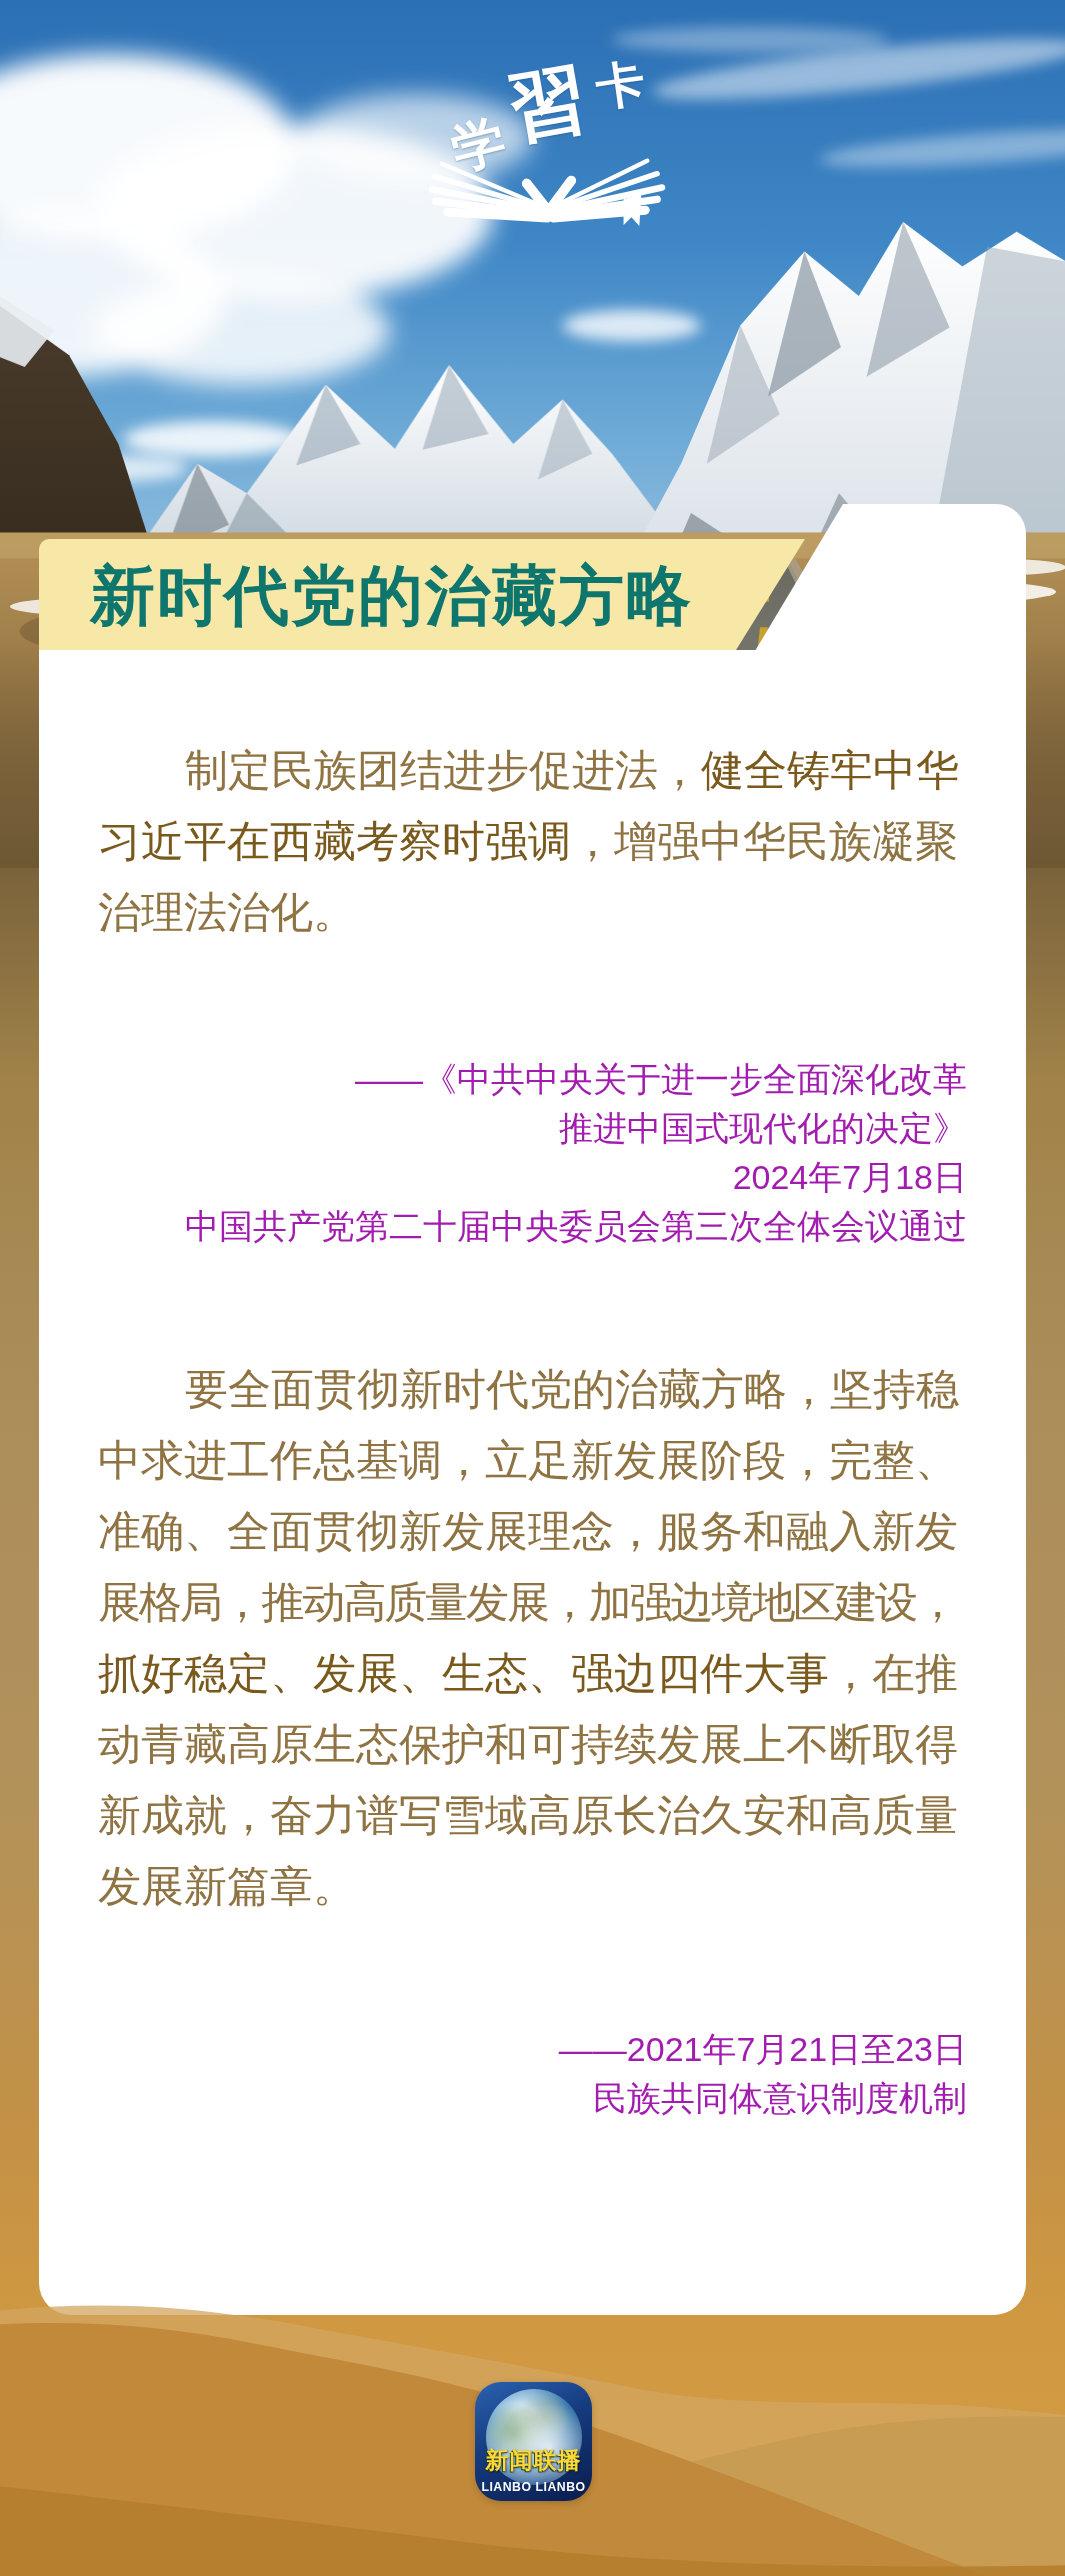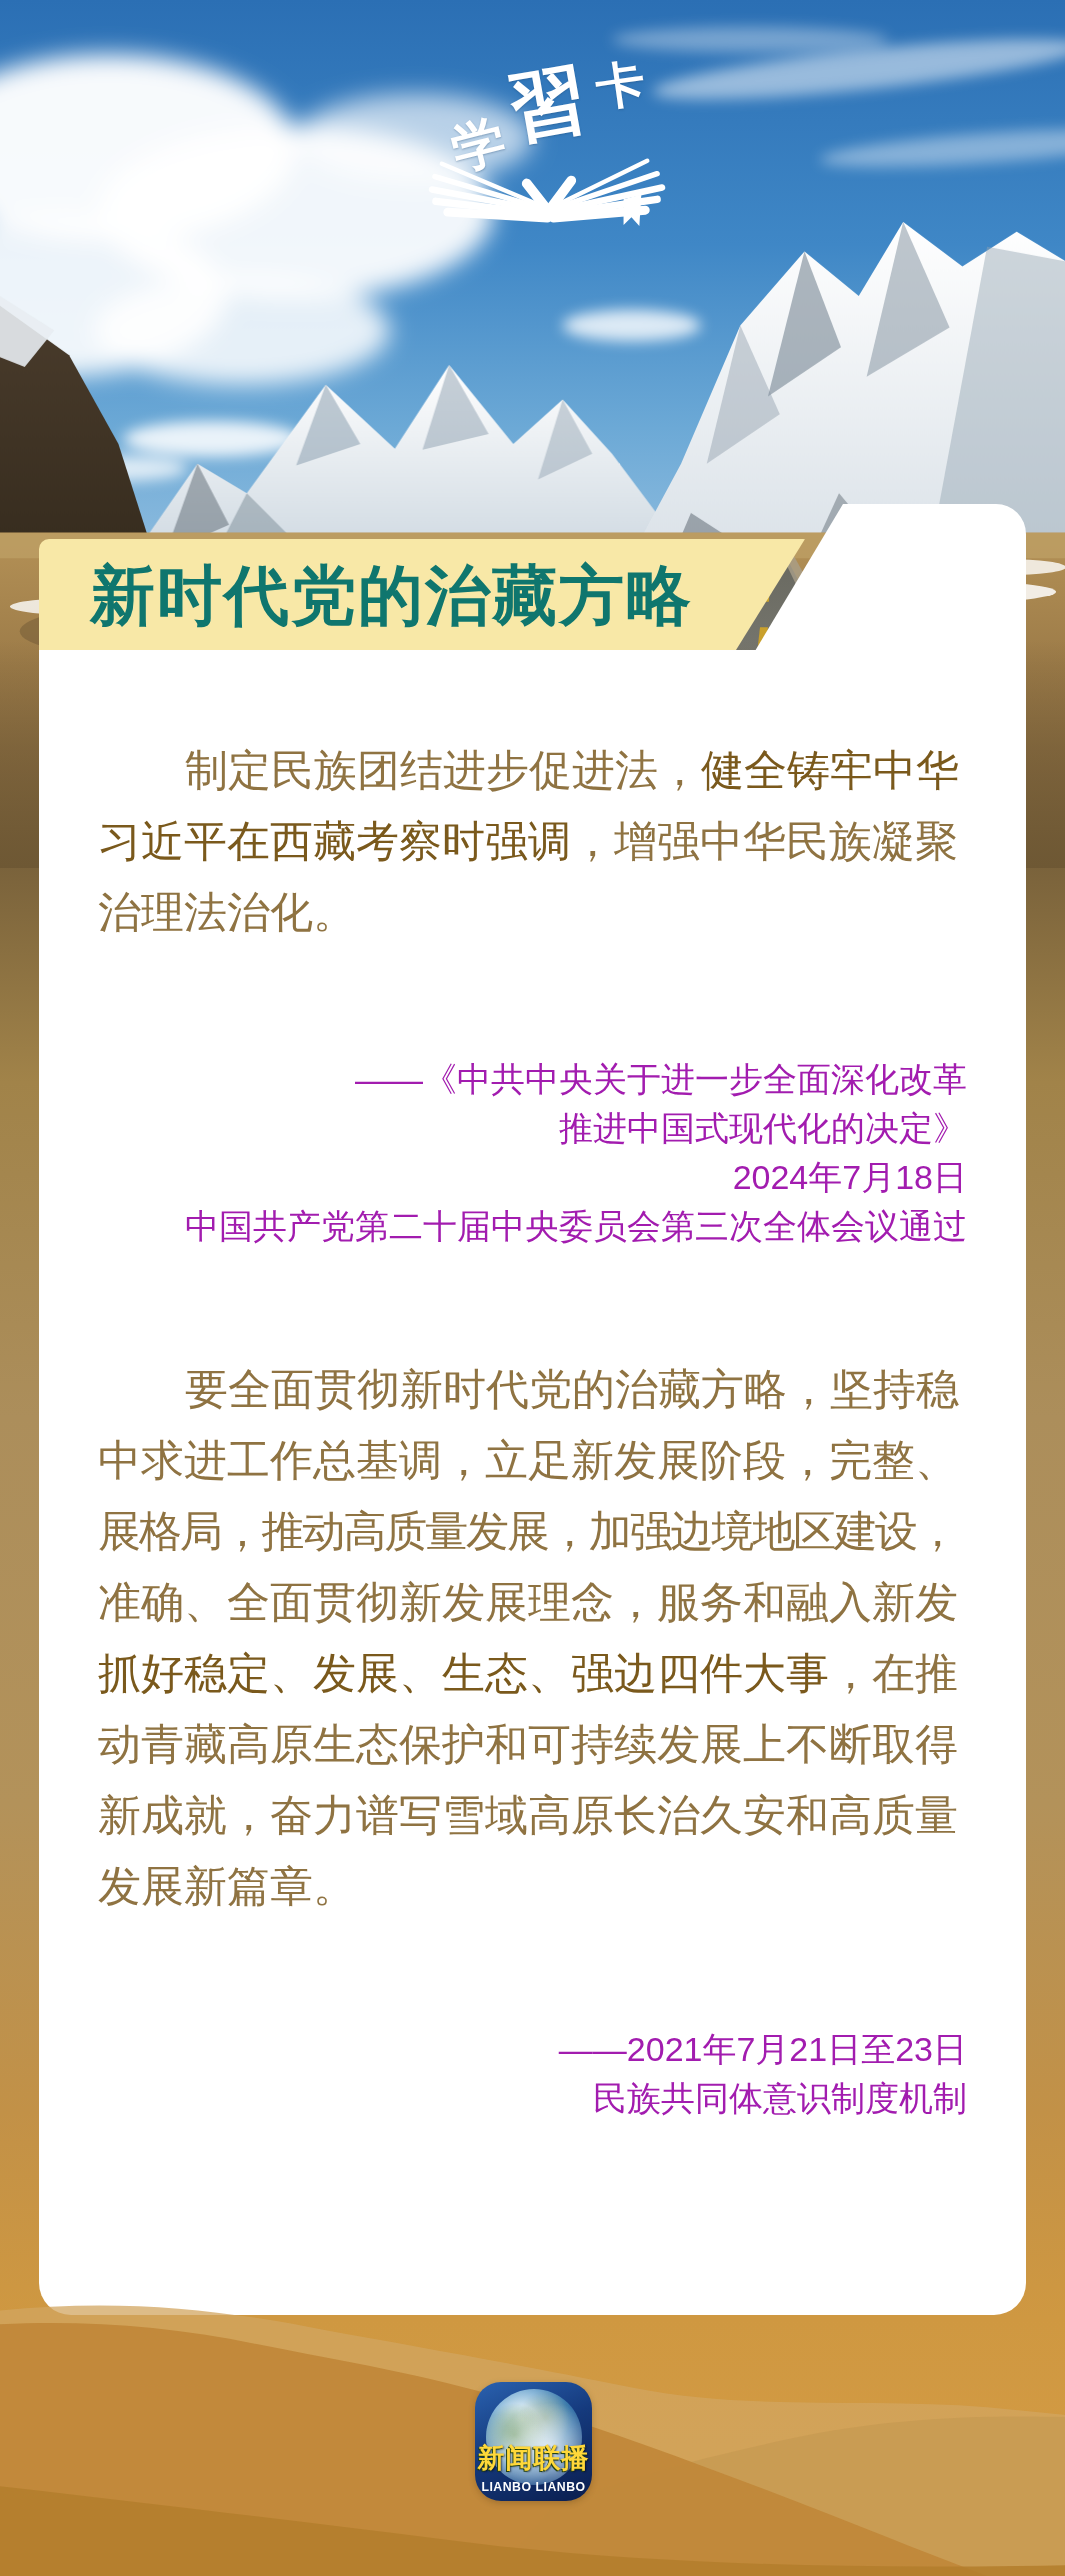--- a/index.html
+++ b/index.html
@@ -57,21 +57,21 @@
   .globe{position:absolute;left:11px;top:7px;width:96px;height:96px;border-radius:50%;
     background:radial-gradient(circle at 38% 32%, #eef6fb 0%, #cfe4f0 16%, #8cb9da 32%,
       #3c7cb0 52%, #1c4f8d 72%, #0d2c60 100%);}
   .globe::before{content:"";position:absolute;inset:0;border-radius:50%;
     background:radial-gradient(circle at 30% 48%, rgba(96,142,88,.85) 0%, rgba(96,142,88,0) 38%),
                radial-gradient(circle at 62% 30%, rgba(140,160,120,.6) 0%, rgba(140,160,120,0) 30%);}
   .globe::after{content:"";position:absolute;inset:0;border-radius:50%;
     background:radial-gradient(ellipse at 66% 62%, rgba(255,255,255,.8) 0%, rgba(255,255,255,0) 55%),
                radial-gradient(ellipse at 20% 70%, rgba(255,255,255,.5) 0%, rgba(255,255,255,0) 45%);}
   .icon-cn{position:absolute;left:0;bottom:25px;width:100%;text-align:center;
-    font-size:27px;font-weight:900;color:#ffd83a;letter-spacing:1px;
+    font-size:23px;font-weight:900;color:#ffd83a;letter-spacing:1px;
     text-shadow:-1px 1px 0 #23420f, 1px 1px 2px rgba(0,0,0,.6);}
   .icon-en{position:absolute;left:0;bottom:7px;width:100%;text-align:center;
     font-size:12.3px;font-weight:700;color:#fff;letter-spacing:0.5px;}
 </style>
 </head>
 <body>
 
 <div class="page">
 
   <div class="photo">
@@ -231,22 +231,22 @@
       </div>
     <div class="block attr a1">
         <div class="tline"><span>——《中共中央关于进一步全面深化改革</span></div>
         <div class="tline"><span>推进中国式现代化的决定》</span></div>
         <div class="tline"><span>2024年7月18日</span></div>
         <div class="tline"><span>中国共产党第二十届中央委员会第三次全体会议通过</span></div>
       </div>
     <div class="block para p2">
         <div class="tline indent"><span>要全面贯彻新时代党的治藏方略，坚持稳</span></div>
         <div class="tline"><span>中求进工作总基调，立足新发展阶段，完整、</span></div>
+        <div class="tline"><span>准确、全面贯彻新发展理念，服务和融入新发</span></div>
         <div class="tline tight"><span>展格局，推动高质量发展，加强边境地区建设，</span></div>
-        <div class="tline"><span>准确、全面贯彻新发展理念，服务和融入新发</span></div>
         <div class="tline"><span class="bold">抓好稳定、发展、生态、强边四件大事</span><span>，在推</span></div>
         <div class="tline"><span>动青藏高原生态保护和可持续发展上不断取得</span></div>
         <div class="tline"><span>新成就，奋力谱写雪域高原长治久安和高质量</span></div>
         <div class="tline"><span>发展新篇章。</span></div>
       </div>
     <div class="block attr a2">
         <div class="tline"><span>——2021年7月21日至23日</span></div>
         <div class="tline"><span>民族共同体意识制度机制</span></div>
       </div>
   </div>

